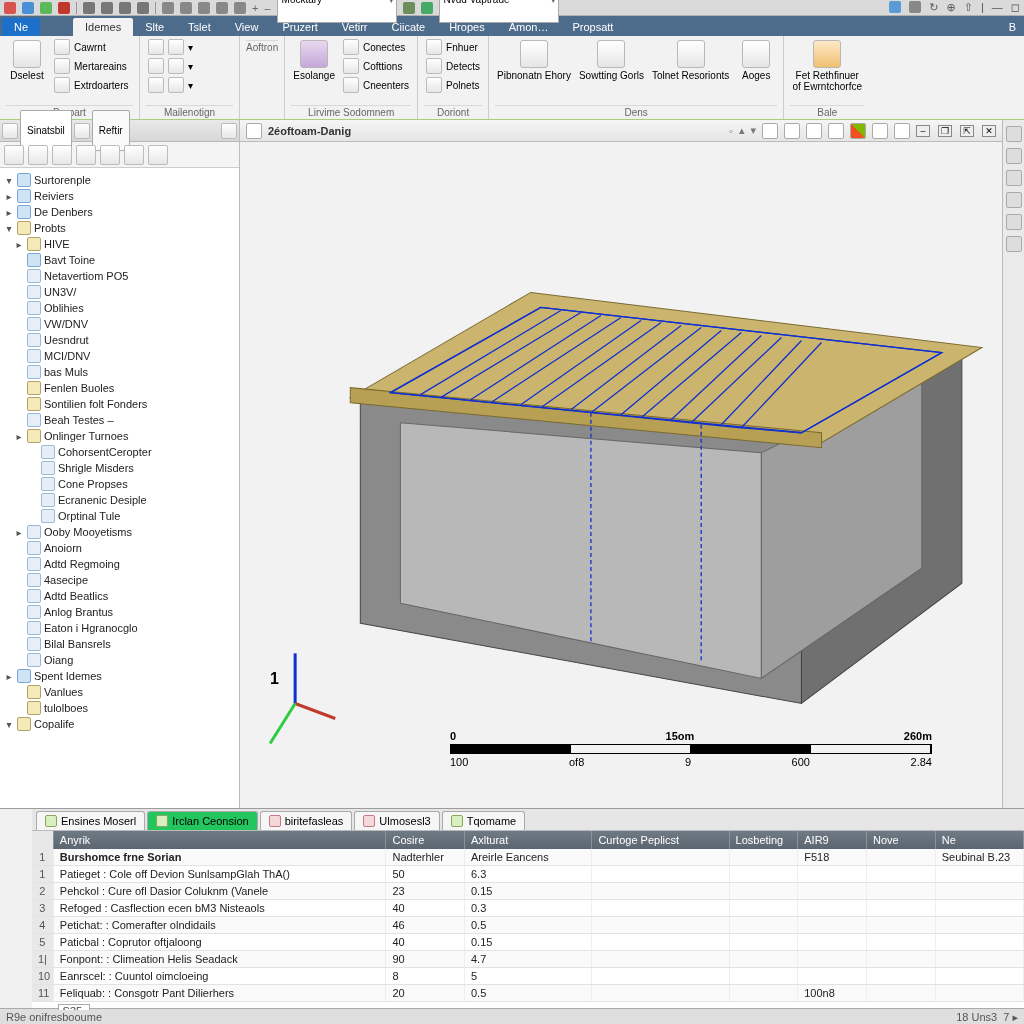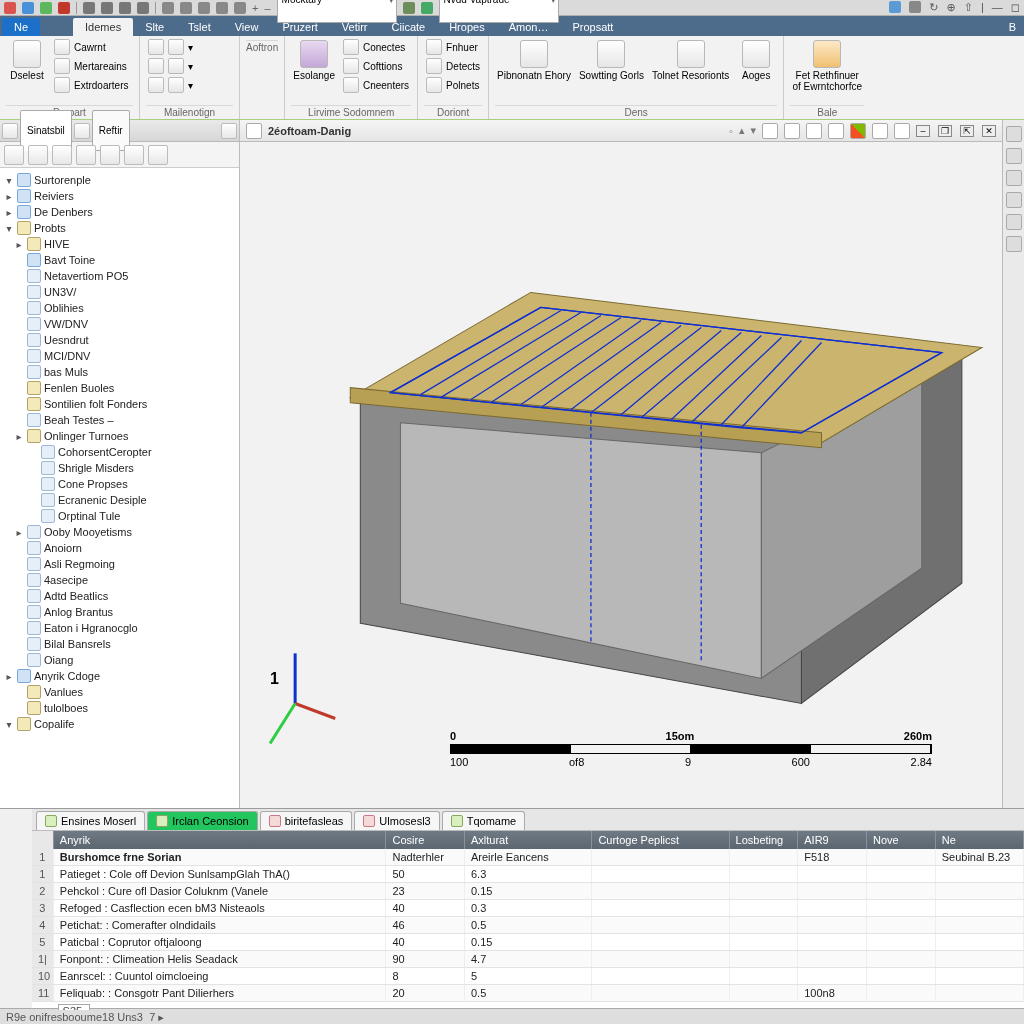--- a/index.html
+++ b/index.html
@@ -405,21 +405,21 @@
           <span>Ooby Mooyetisms</span>
         </div>
         <div class="node ind1">
           <span class="tw"></span>
           <span class="ni doc"></span>
           <span>Anoiorn</span>
         </div>
         <div class="node ind1">
           <span class="tw"></span>
           <span class="ni doc"></span>
-          <span>Asli Regmoing</span>
+          <span>Adtd Regmoing</span>
         </div>
         <div class="node ind1">
           <span class="tw"></span>
           <span class="ni doc"></span>
           <span>4asecipe</span>
         </div>
         <div class="node ind1">
           <span class="tw"></span>
           <span class="ni doc"></span>
           <span>Adtd Beatlics</span>
@@ -440,21 +440,21 @@
           <span>Bilal Bansrels</span>
         </div>
         <div class="node ind1">
           <span class="tw"></span>
           <span class="ni doc"></span>
           <span>Oiang</span>
         </div>
         <div class="node ind0">
           <span class="tw">▸</span>
           <span class="ni blue"></span>
-          <span>Anyrik Cdoge</span>
+          <span>Spent Idemes</span>
         </div>
         <div class="node ind1">
           <span class="tw"></span>
           <span class="ni "></span>
           <span>Vanlues</span>
         </div>
         <div class="node ind1">
           <span class="tw"></span>
           <span class="ni "></span>
           <span>tulolboes</span>
@@ -690,16 +690,16 @@
       </div>
   </div>
 </div>
 
 <div class="status">
   <span>cetroulie</span>
   <span style="border:1px solid #aaa;padding:0 4px;background:#fff">S35 |</span>
   <span style="color:#666">◂</span>
   <div style="flex-basis:100%"></div>
 </div>
-<div style="position:fixed;bottom:0;left:0;right:0;height:14px;background:#dedede;display:flex;align-items:center;padding:0 6px;font-size:10px;color:#555;">
+<div style="position:fixed;bottom:0;left:0;right:0;height:14px;background:#dedede;display:flex;align-items:center;padding:0 6px;font-size:10px;color:#555;justify-content:space-between">
   <span>R9e onifresbooume</span>
   <span><span>18 Uns3</span>&nbsp;&nbsp;<span>7</span>&nbsp;▸</span>
 </div>
 
 </body></html>

